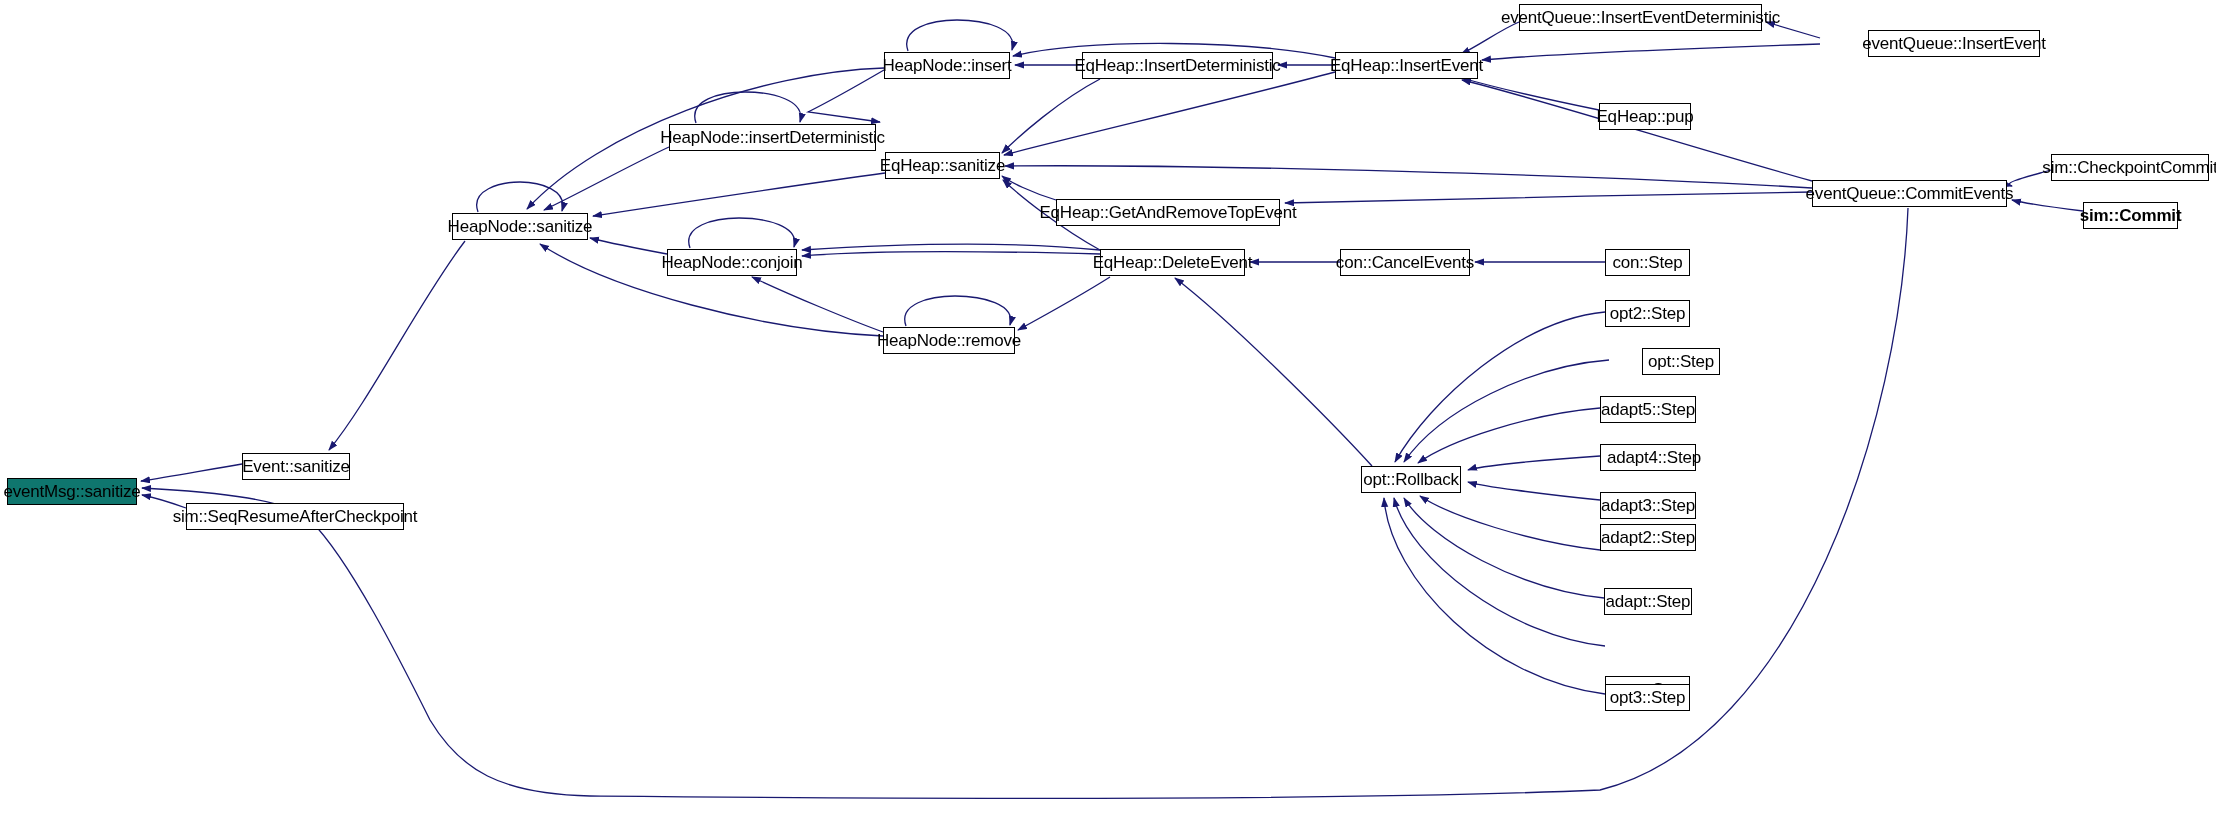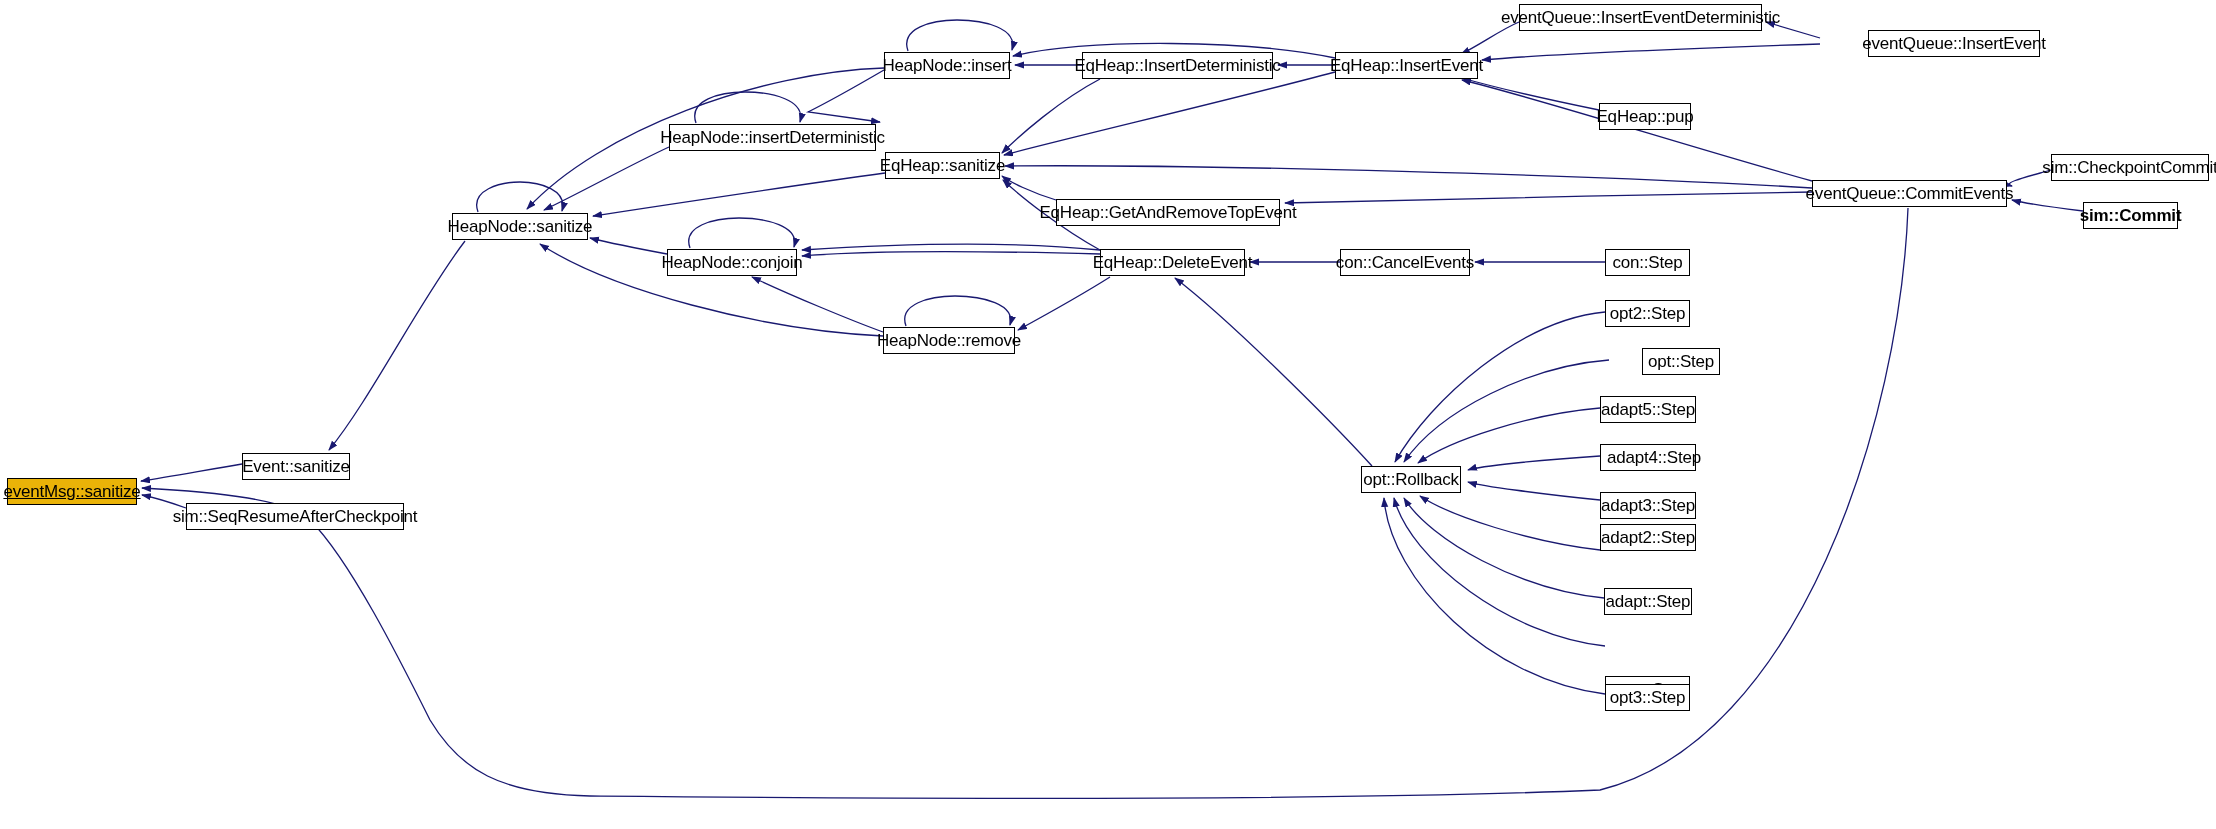--- a/index.html
+++ b/index.html
@@ -13,21 +13,21 @@
     background:#ffffff;
     color:#000000;
     font-size:17px;
     line-height:1;
     display:flex;
     align-items:center;
     justify-content:center;
     white-space:nowrap;
     letter-spacing:-0.2px;
   }
-  .node.highlight{background:#eab308;text-decoration:underline;}
+  .node.highlight{background:#0f766e;}
 </style>
 </head>
 <body>
 
 <div id="canvas">
   <svg id="edges" viewBox="0 0 2216 829" xmlns="http://www.w3.org/2000/svg">
     <defs>
       <marker id="ah" markerWidth="10" markerHeight="10" refX="9" refY="3.6" orient="auto" markerUnits="userSpaceOnUse">
         <path d="M0,0 L10,3.6 L0,7.2 Z" fill="#191970"></path>
       </marker>

